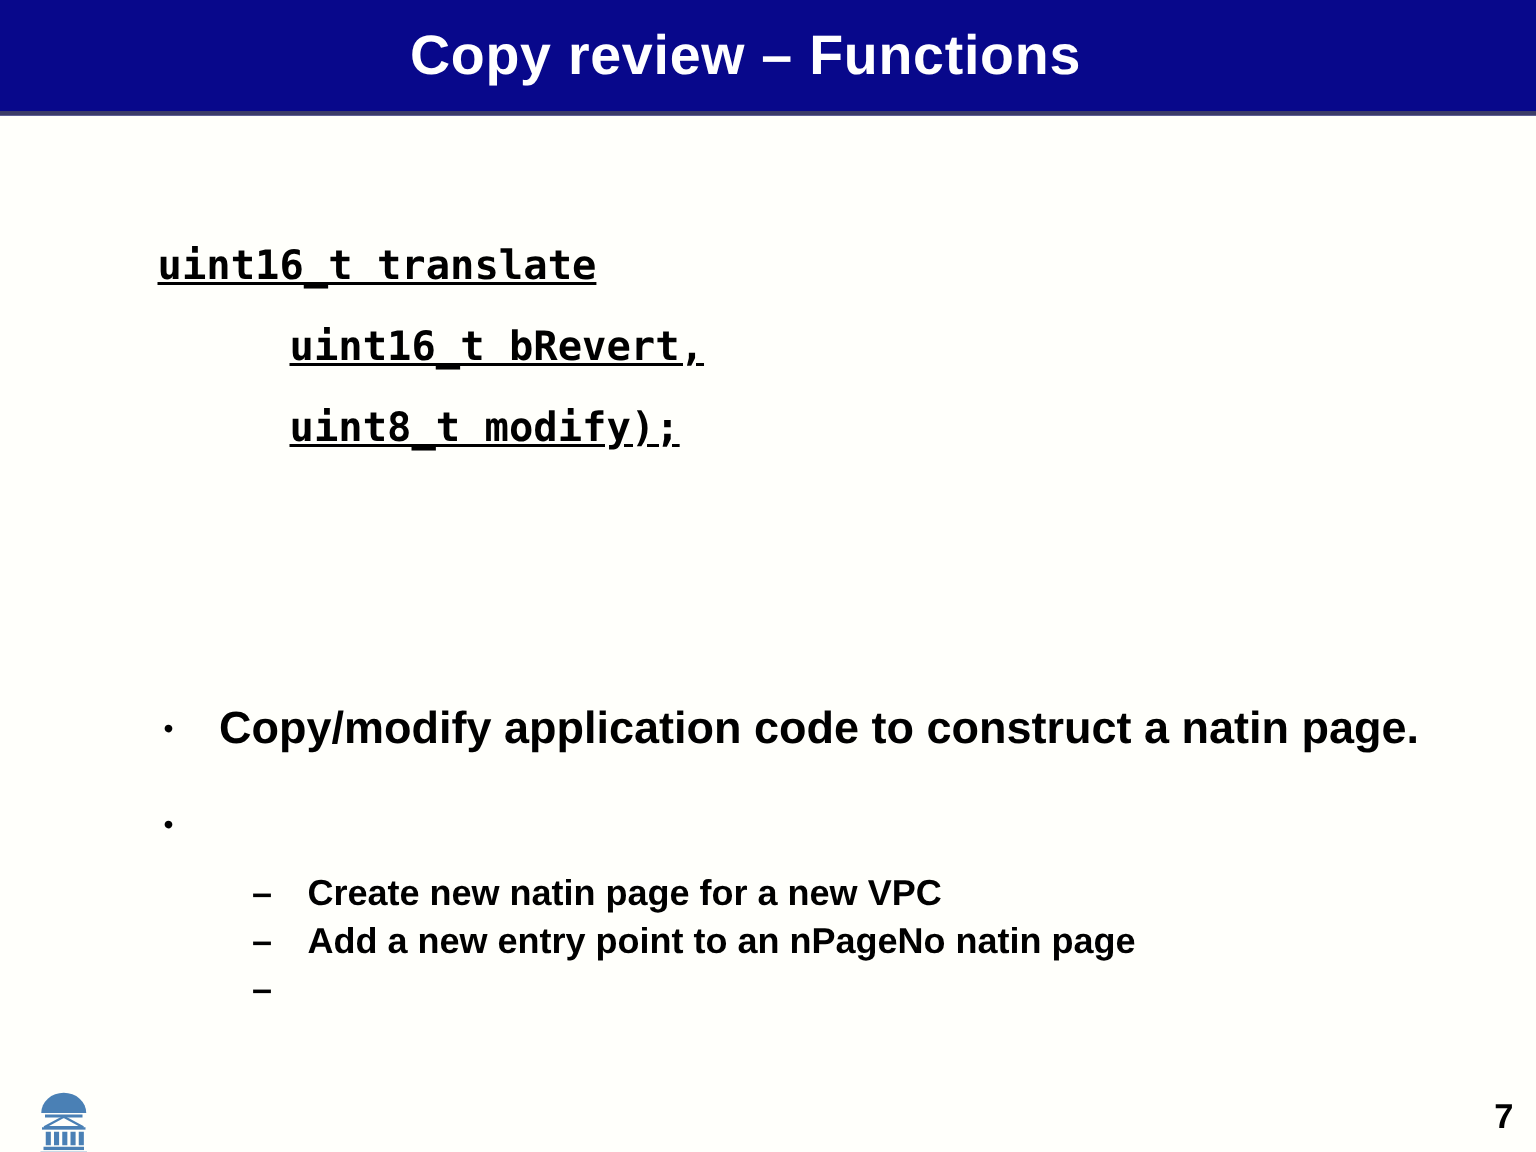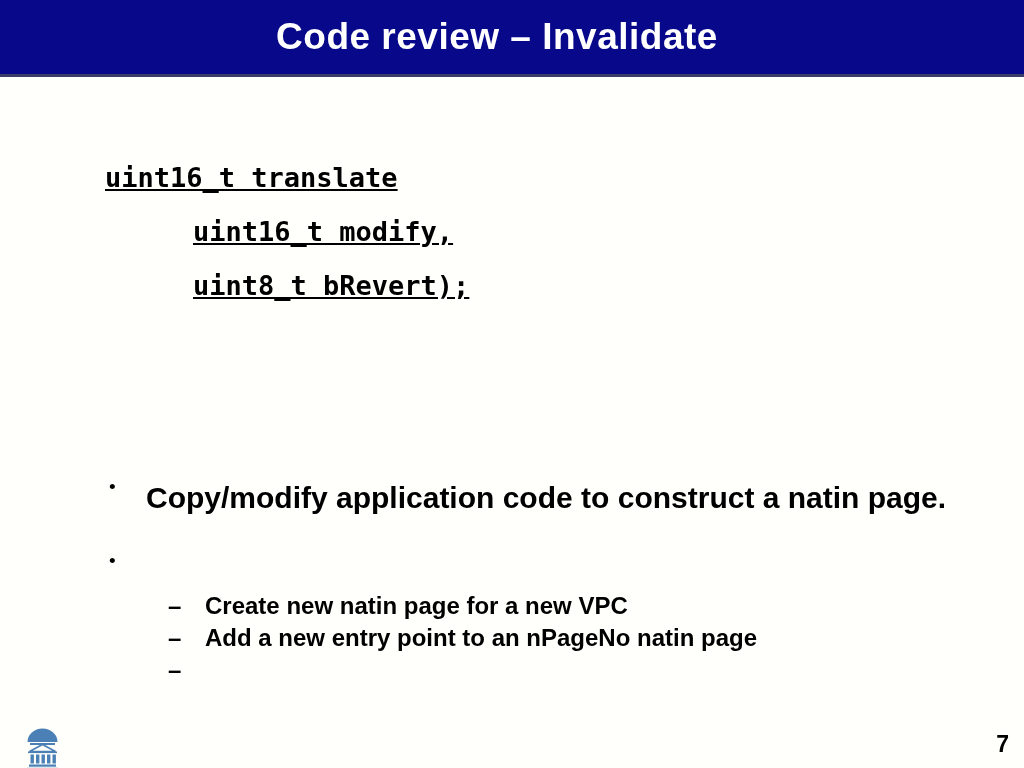--- a/index.html
+++ b/index.html
@@ -61,21 +61,20 @@
     font-size: 19px;
     line-height: 38px;
     text-align: left;
     padding-left: 4px;
   }
   .bullet-text {
     font-size: 30px;
     font-weight: bold;
     line-height: 36px;
     width: 815px;
-    margin-top: 12px;
   }
   .sub-list { margin-top: 10px; margin-left: 63px; }
   .sub-row { display: flex; align-items: flex-start; }
   .sub-marker {
     width: 37px;
     flex: 0 0 37px;
     font-size: 24px;
     font-weight: bold;
     line-height: 32px;
   }
@@ -98,27 +97,27 @@
     font-weight: bold;
     color: #000000;
   }
 </style>
 </head>
 <body>
 
 <div class="slide">
 
   <div class="header">
-    <div class="title">Code review – Invalidate</div>
+    <div class="title">Copy review – Functions</div>
   </div>
 
   <div class="code-block">
     <div class="code-line">uint16_t translate</div>
-    <div class="code-line indent">uint16_t modify,</div>
-    <div class="code-line indent">uint8_t bRevert);</div>
+    <div class="code-line indent">uint16_t bRevert,</div>
+    <div class="code-line indent">uint8_t modify);</div>
   </div>
 
   <div class="bullets">
 
     <div class="bullet-row">
       <span class="bullet-marker">•</span>
       <span class="bullet-text">Copy/modify application code to construct a natin page.</span>
     </div>
 
     <div class="bullet-row">

